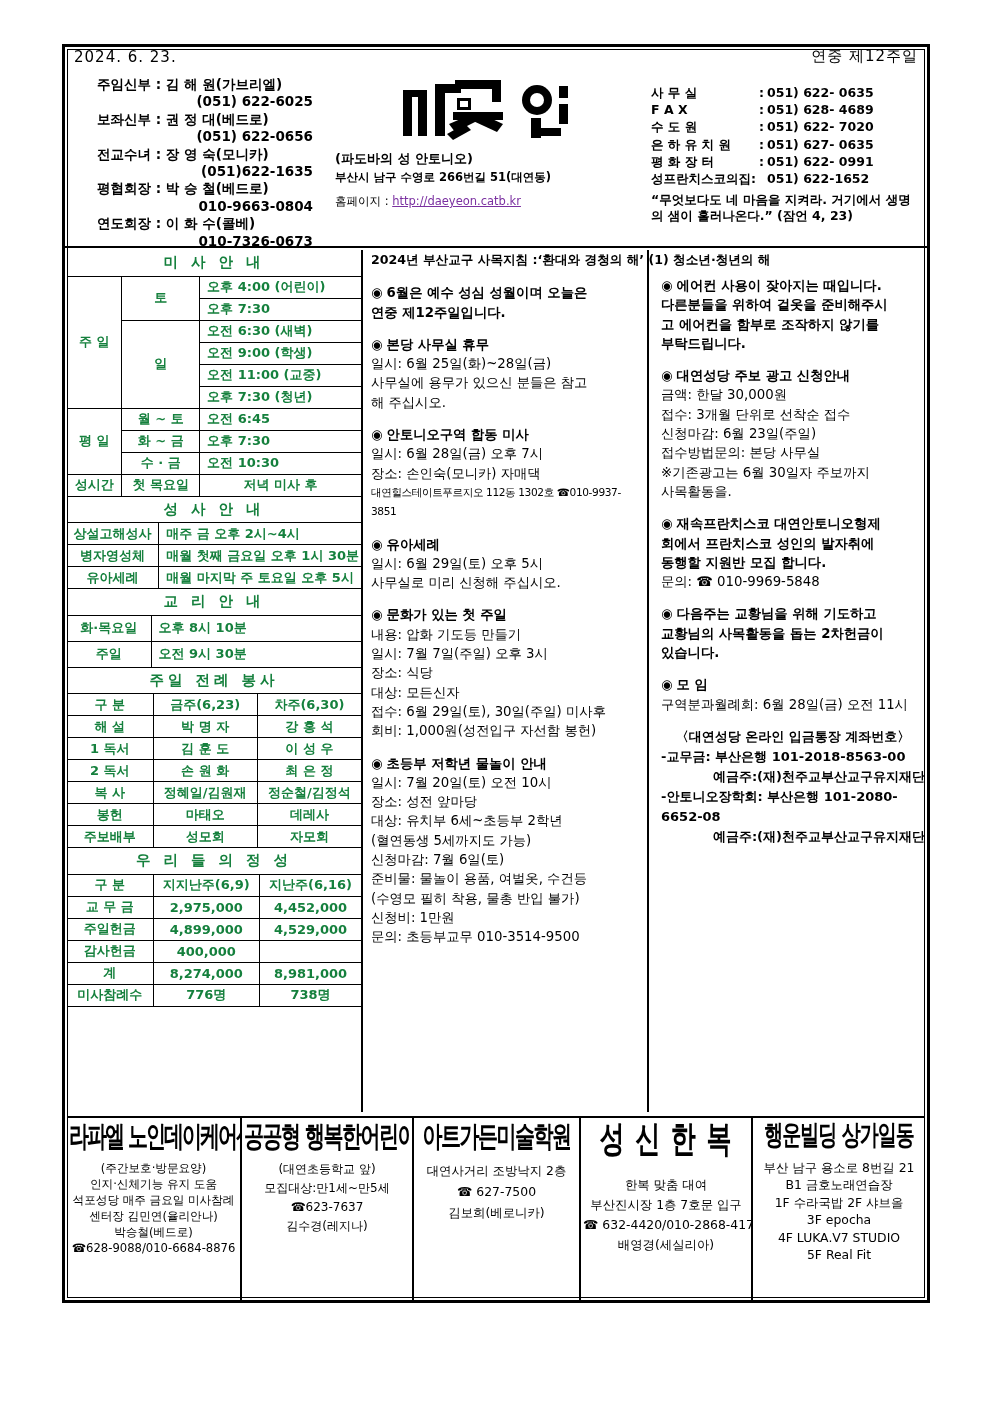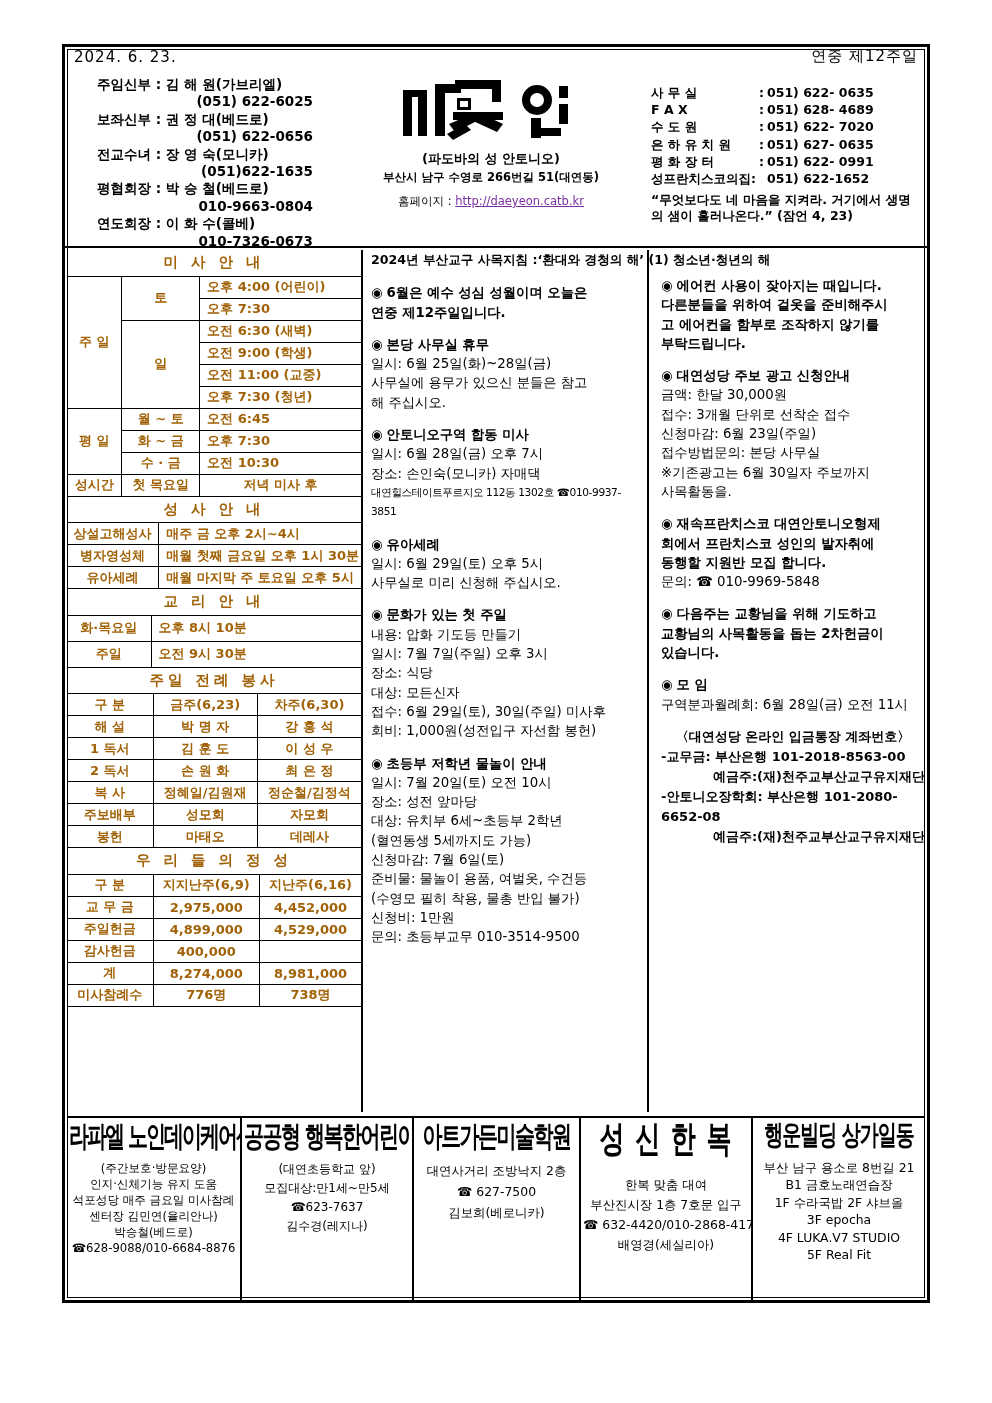--- a/index.html
+++ b/index.html
@@ -59,21 +59,20 @@
     font-size: 13.5px;
     line-height: 17.4px;
     font-weight: bold;
     color: #000;
   }
   .hdr-left .row { white-space: nowrap; }
   .hdr-left .num { display: block; text-align: right; padding-right: 18px; }
 
   .hdr-mid {
     flex: 1;
-    text-align: center;
     padding-top: 4px;
     position: relative;
   }
   .logo {
     display: block;
     margin: 4px auto 0;
   }
   .hdr-mid .saint {
     font-size: 13px; font-weight: bold; margin-top: 4px;
   }
@@ -124,21 +123,21 @@
   .col-left { width: 294px; }
   .vrule { width: 2px; background: #000; }
   .col-mid { width: 284px; padding: 0 8px; }
   .col-right { flex: 1; padding: 0 0; margin-left: 12px; }
 
   
   table.t {
     width: 100%;
     border-collapse: collapse;
     font-size: 13px;
-    color: #a16207;
+    color: #15803d;
   }
   table.t td, table.t th {
     border: 1px solid #000;
     text-align: center;
     padding: 1px 2px;
     font-weight: bold;
     height: 22px;
     white-space: nowrap;
   }
   table.t td.sec {
@@ -424,28 +423,28 @@
           <td class="noleft">2 독서</td>
           <td>손 원 화</td>
           <td class="noright">최 은 정</td>
         </tr>
         <tr>
           <td class="noleft">복   사</td>
           <td>정혜일/김원재</td>
           <td class="noright">정순철/김정석</td>
         </tr>
         <tr>
+          <td class="noleft">봉헌</td>
+          <td>마태오</td>
+          <td class="noright">데레사</td>
+        </tr>
+        <tr>
           <td class="noleft">주보배부</td>
           <td>성모회</td>
           <td class="noright">자모회</td>
-        </tr>
-        <tr>
-          <td class="noleft">봉헌</td>
-          <td>마태오</td>
-          <td class="noright">데레사</td>
         </tr>
       </tbody>
         </table>
 
       <table class="t">
         <tbody>
             <tr>
               <td class="sec" colspan="3">우 리 들 의 정 성</td>
             </tr>
         <tr>

